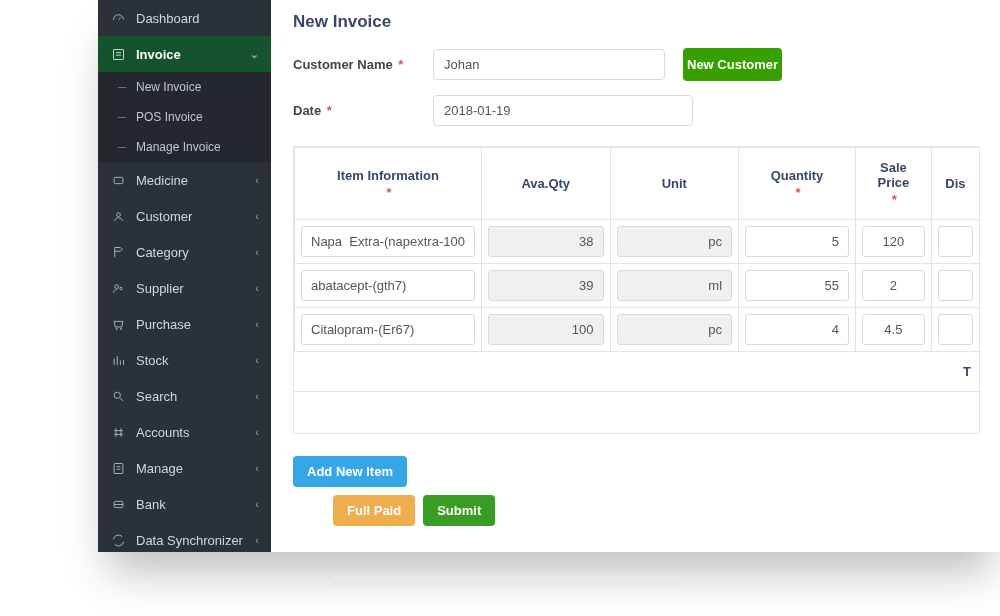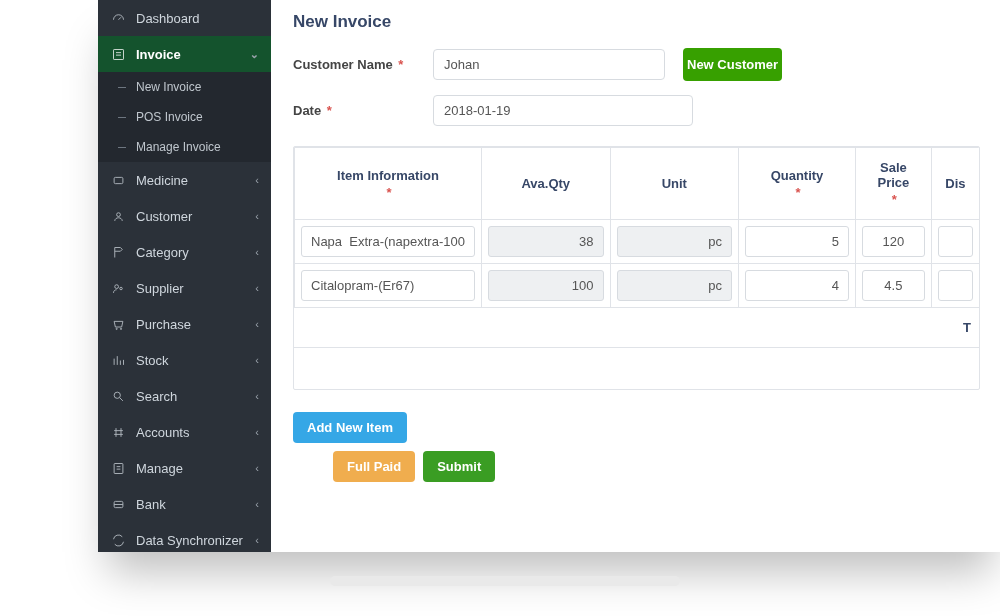--- a/index.html
+++ b/index.html
@@ -237,20 +237,28 @@
         <tbody id="tbody">
             <tr>
               <td><input class="cell-input left" value="Napa  Extra-(napextra-100r" style=""></td>
               <td><input class="cell-input readonly" readonly="" value="38" style=""></td>
               <td><input class="cell-input readonly" readonly="" value="pc" style=""></td>
               <td><input class="cell-input" value="5" style=""></td>
               <td><input class="cell-input" style="text-align: center;" value="120"></td>
               <td style="border-right:none"><input class="cell-input" value="" style=""></td>
             </tr>
             <tr>
+              <td><input class="cell-input left" value="abatacept-(gth7)" style=""></td>
+              <td><input class="cell-input readonly" readonly="" value="39" style=""></td>
+              <td><input class="cell-input readonly" readonly="" value="ml" style=""></td>
+              <td><input class="cell-input" value="55" style=""></td>
+              <td><input class="cell-input" style="text-align: center;" value="2"></td>
+              <td style="border-right:none"><input class="cell-input" value="" style=""></td>
+            </tr>
+            <tr>
               <td><input class="cell-input left" value="Citalopram-(Er67)" style=""></td>
               <td><input class="cell-input readonly" readonly="" value="100" style=""></td>
               <td><input class="cell-input readonly" readonly="" value="pc" style=""></td>
               <td><input class="cell-input" value="4" style=""></td>
               <td><input class="cell-input" style="text-align: center;" value="4.5"></td>
               <td style="border-right:none"><input class="cell-input" value="" style=""></td>
             </tr>
           </tbody>
       </table>
       <div style="text-align:right;padding:12px 8px;font-weight:bold;color:#374767;font-size:13px;">T</div>

